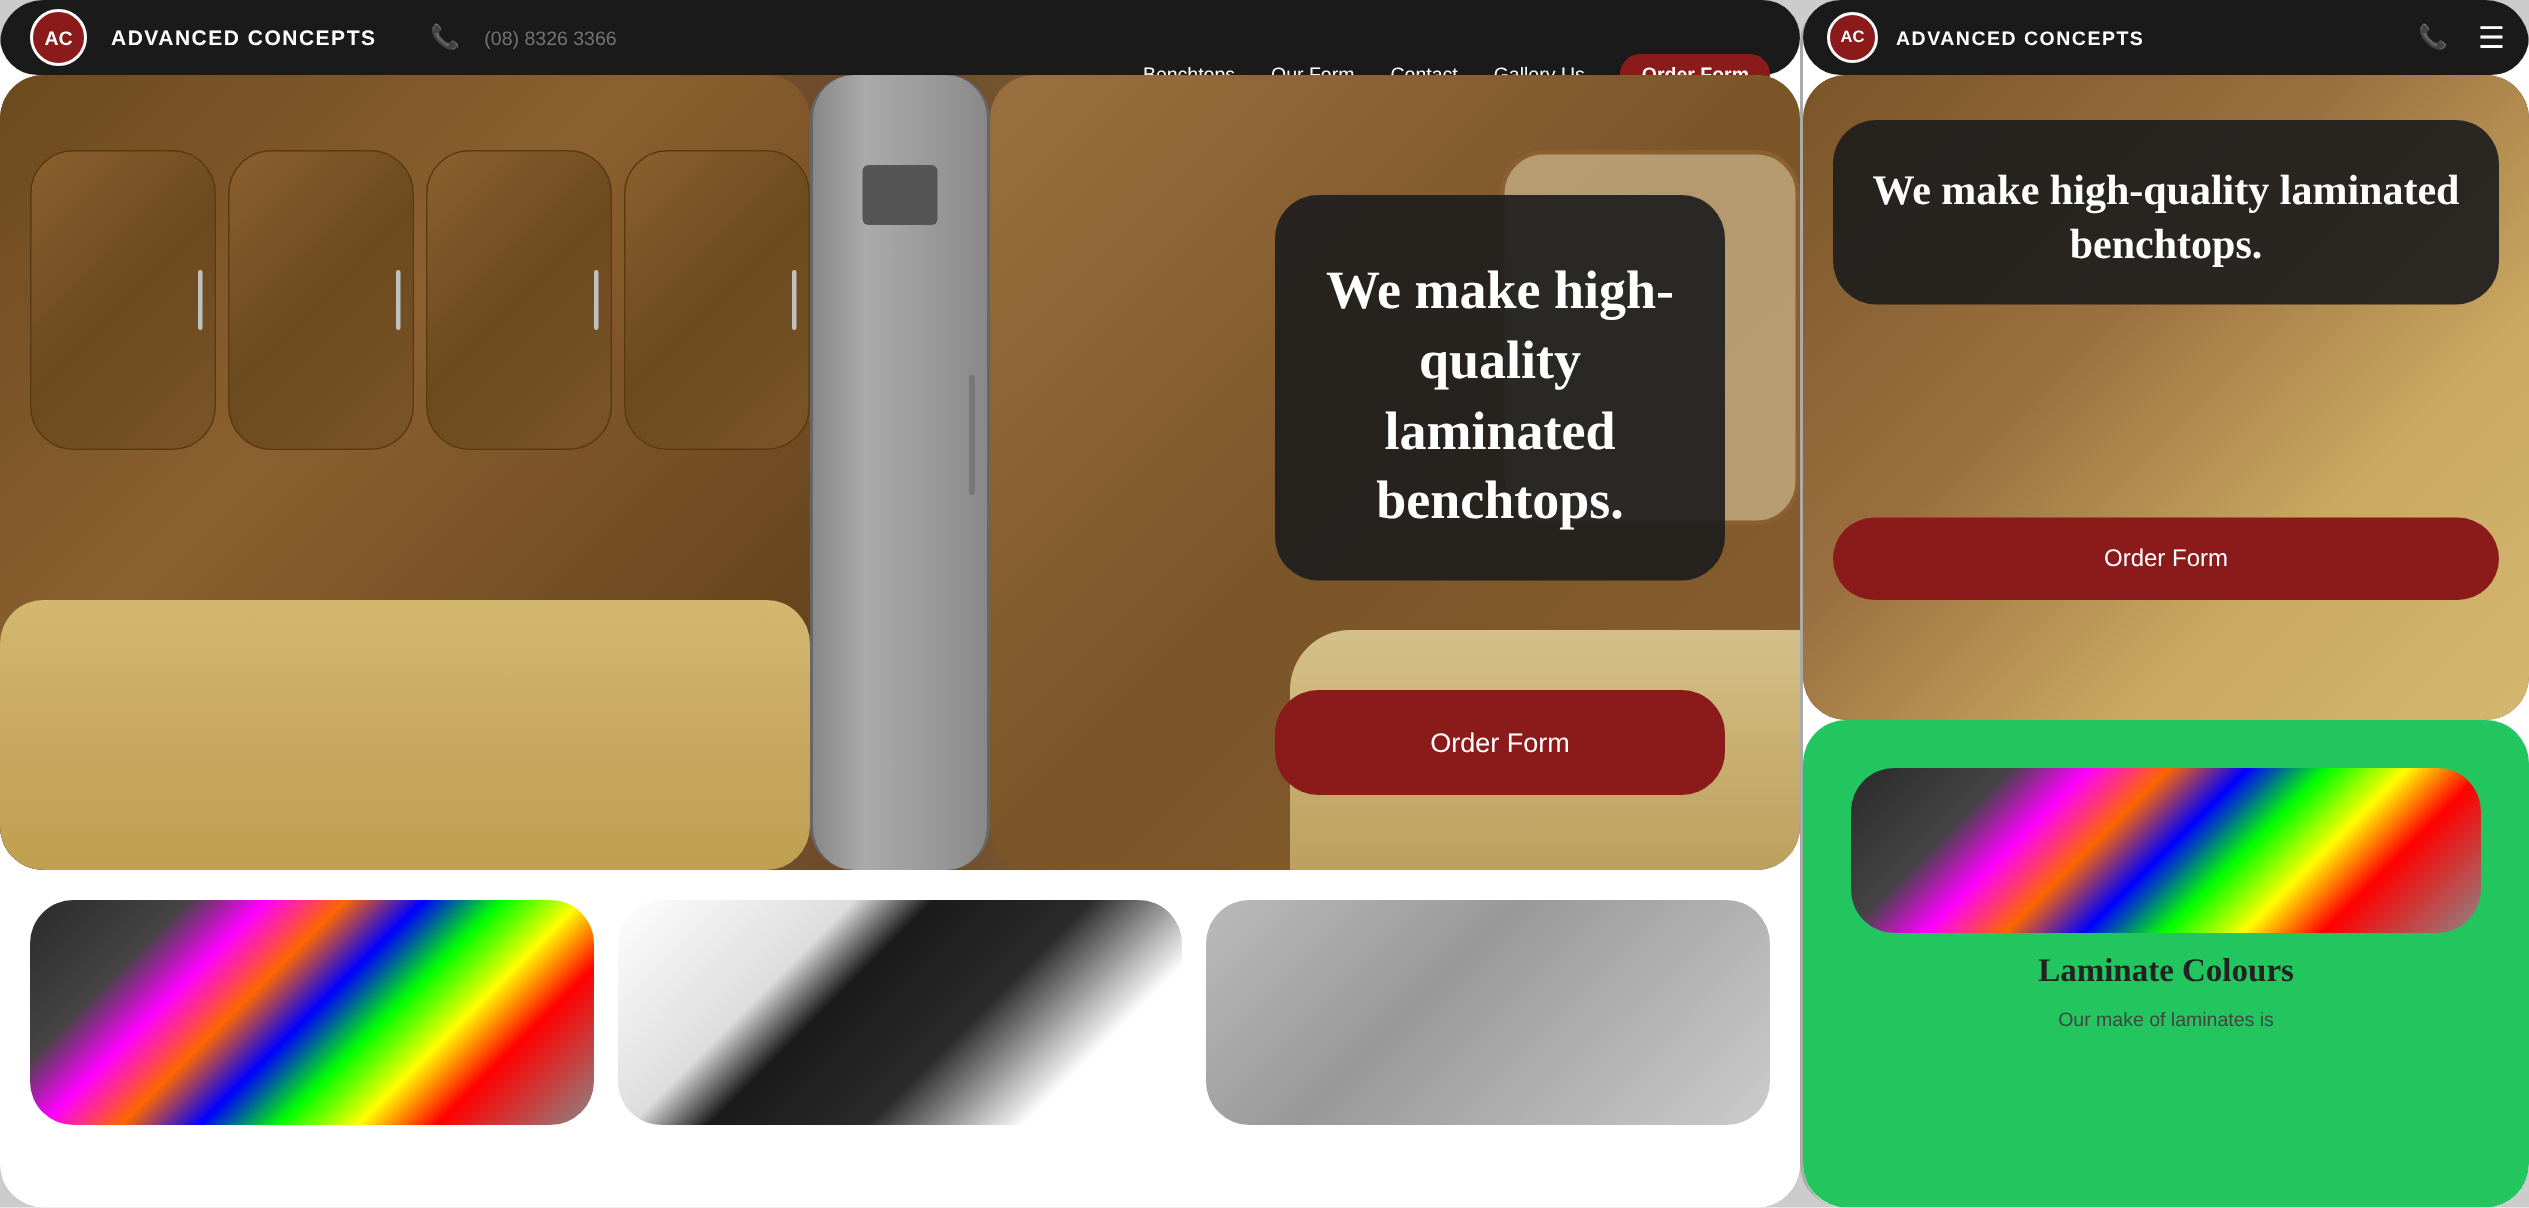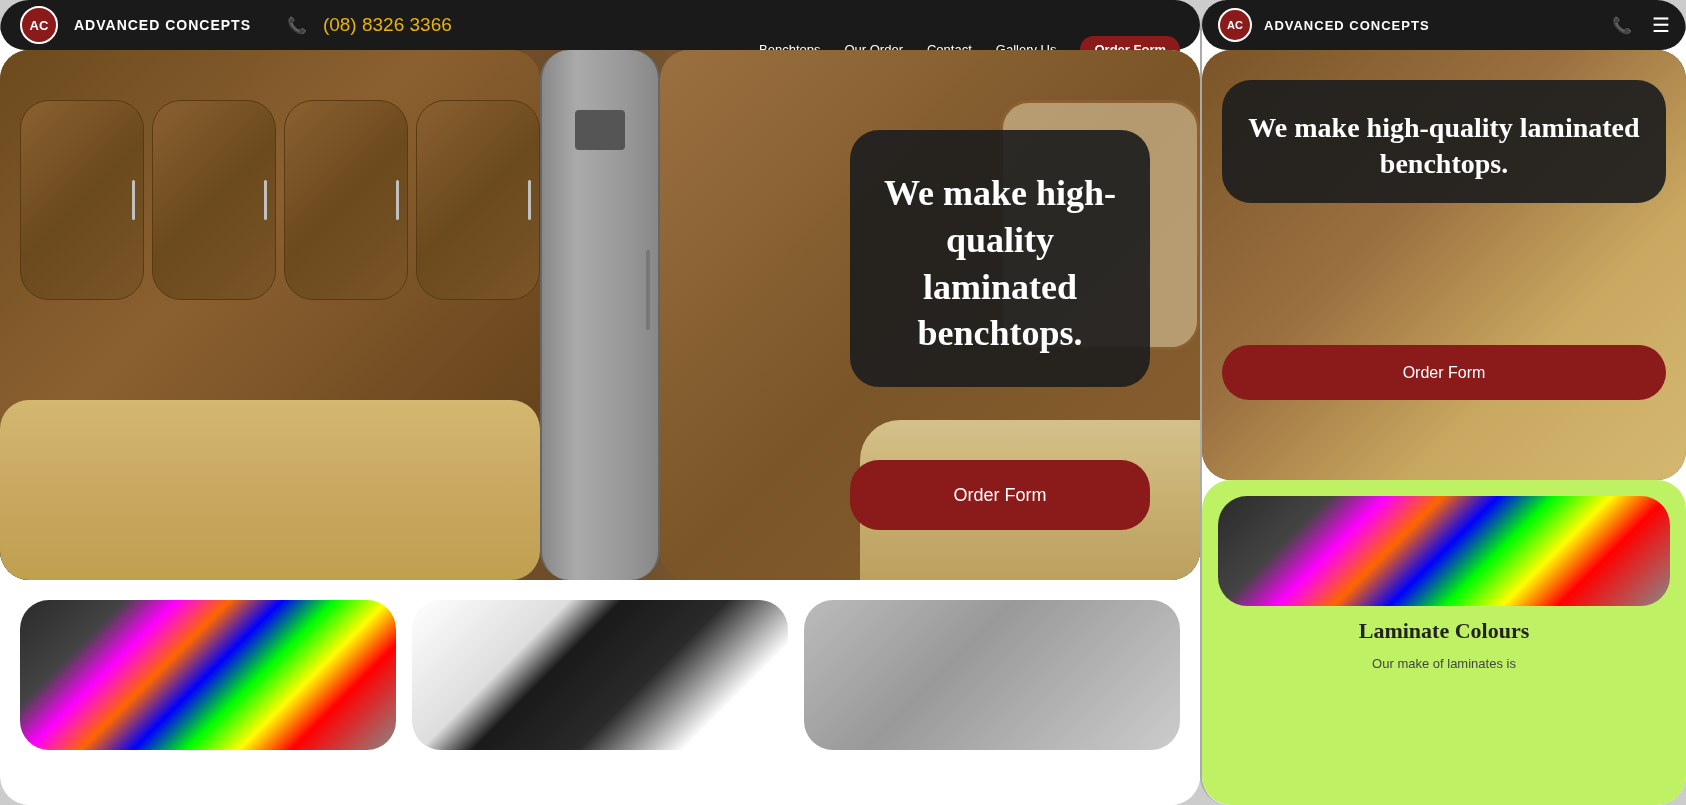--- a/index.html
+++ b/index.html
@@ -47,23 +47,23 @@
       letter-spacing: 1px;
       flex-shrink: 0;
     }
     .phone-icon {
       color: #fff;
       font-size: 16px;
       margin-left: 20px;
       flex-shrink: 0;
     }
     .phone-number {
-      color: #eab308;
-      font-family: Arial, sans-serif;
-      font-size: 19px;
+      color: #737373;
+      font-family: Arial, sans-serif;
+      font-size: 13px;
       flex-shrink: 0;
     }
     .nav-spacer { flex: 1; }
     .nav-links {
       display: flex;
       align-items: center;
       gap: 24px;
       margin-top: 48px;
     }
     .nav-link {
@@ -353,23 +353,23 @@
       cursor: pointer;
     }
     .mobile-order-btn-text {
       color: #fff;
       font-family: Arial, sans-serif;
       font-size: 16px;
     }
 
     
     .mobile-bottom {
-      background: #bef264;
-      flex: 1;
-      padding: 16px;
+      background: #22c55e;
+      flex: 1;
+      padding: 32px;
       display: flex;
       flex-direction: column;
       gap: 12px;
     }
     .mobile-thumb {
       width: 100%;
       height: 110px;
       background: linear-gradient(135deg, #2a2a2a 0%, #444 20%, #f0f 30%, #ff6600 40%, #00f 50%, #0f0 60%, #ff0 70%, #f00 80%, #888 100%);
     }
     .mobile-section-title {
@@ -393,21 +393,21 @@
   <nav class="navbar">
     <div class="logo-circle">
       <span>AC</span>
     </div>
     <span class="brand-name">ADVANCED CONCEPTS</span>
     <span class="phone-icon">📞</span>
     <span class="phone-number">(08) 8326 3366</span>
     <div class="nav-spacer"></div>
     <div class="nav-links">
       <span class="nav-link">Benchtops</span>
-      <span class="nav-link">Our Order</span>
+      <span class="nav-link">Our Form</span>
       <span class="nav-link">Contact</span>
       <span class="nav-link">Gallery Us</span>
       <span class="nav-link-order">Order Form</span>
     </div>
   </nav>
 
   <div class="hero">
     <div class="hero-bg"></div>
 
     <div class="hero-kitchen">

